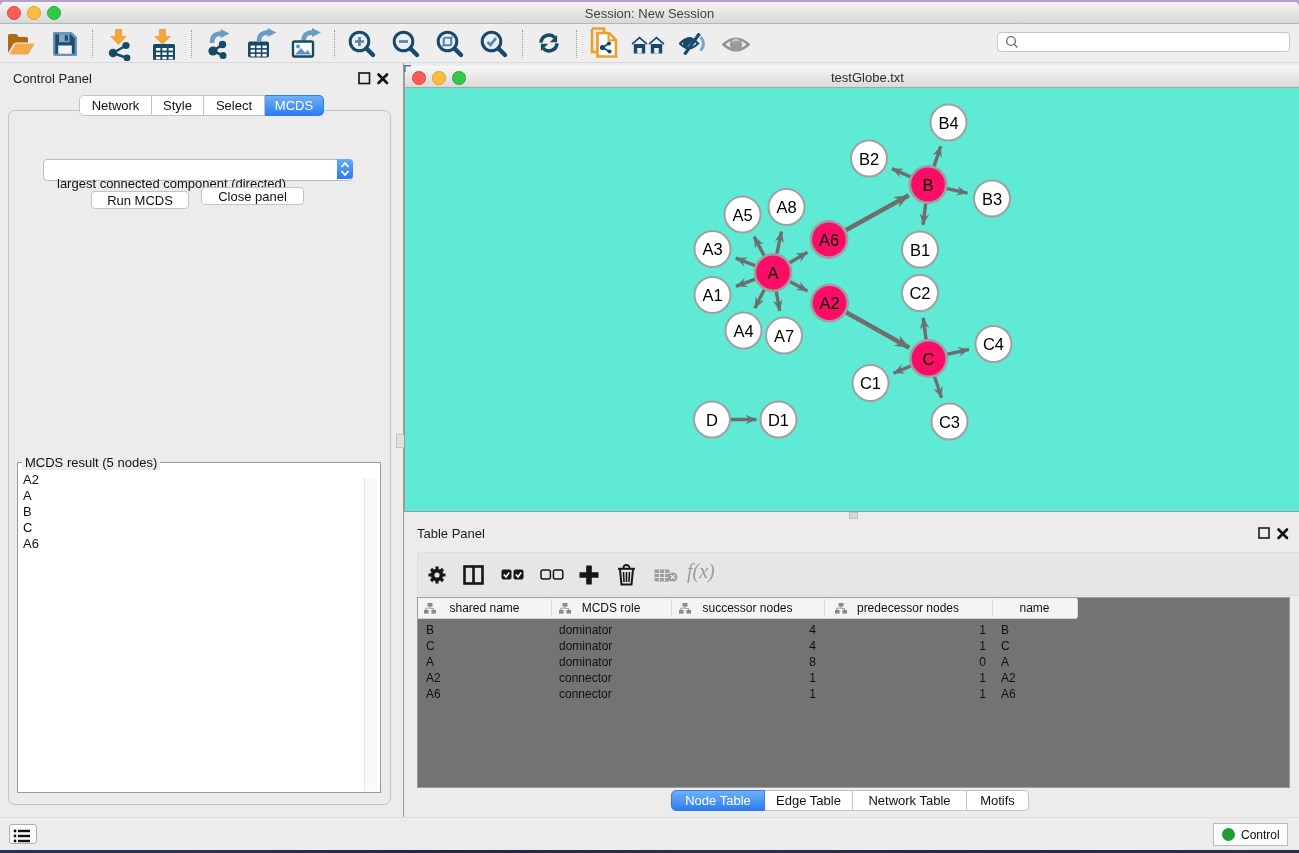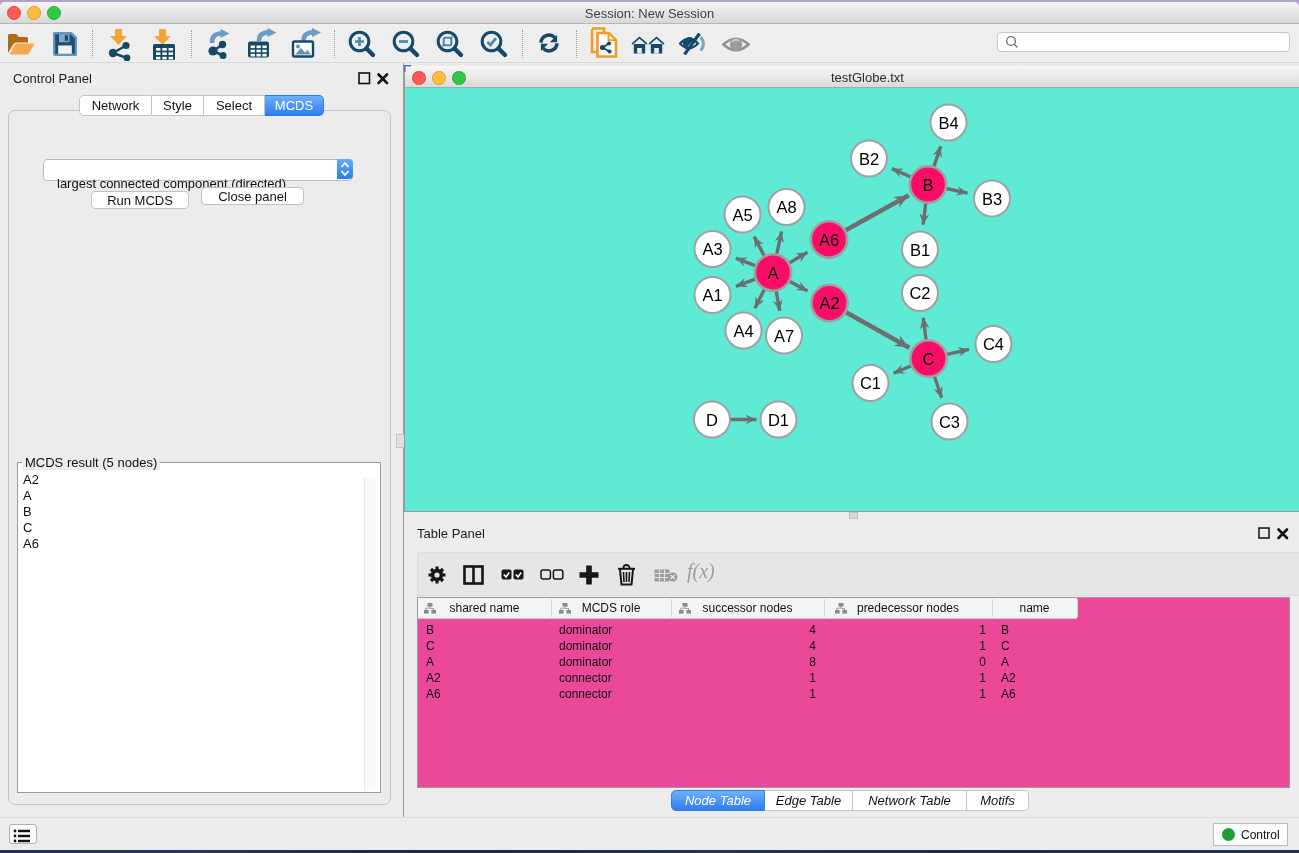--- a/index.html
+++ b/index.html
@@ -34,21 +34,21 @@
 fieldset#mcds legend{font-size:13px;color:#111;margin-left:4px;padding:0 3px;background:#ececec;}
 #mcds .item{font-size:13px;color:#111;margin:2.6px 0 0 5px;line-height:13.5px;}
 #mcds .track{position:absolute;right:1px;top:8px;bottom:1px;width:14px;background:#fafafa;border-left:1px solid #e6e6e6;}
 
 #netwin{position:absolute;left:404px;top:3px;width:891px;height:445px;background:#5eead4;border:1px solid #9b9b9b;border-top:none;padding-left:34px;}
 #nettitle{position:absolute;left:0;top:0;width:100%;height:21px;background:linear-gradient(#f7f7f7,#dadada);border-bottom:1px solid #a8a8a8;}
 #nettitle .title{position:absolute;left:0;right:0;top:4px;text-align:center;font-size:13px;color:#2c2c2c;}
 .tl2{position:absolute;width:11.5px;height:11.5px;border-radius:50%;top:5px;}
 
 #tp-toolbar{position:absolute;left:417px;top:489px;width:871px;height:42px;background:#e6e6e6;border:1px solid #dddddd;border-radius:2px;padding-left:44px;}
-#tbl{position:absolute;left:417px;top:534px;width:871px;height:189px;background:#ec4899;border:1px solid #9b9b9b;}
+#tbl{position:absolute;left:417px;top:534px;width:871px;height:189px;background:#737373;border:1px solid #9b9b9b;}
 #tbl .hdr{position:absolute;left:0;top:0;height:20px;border-bottom:1px solid #cfcfcf;background:#f4f4f4;font-size:12px;color:#111;text-align:center;line-height:21px;}
 #tbl .hline{position:absolute;top:1px;height:18px;width:1px;background:#d8d8d8;}
 #tbl .cell{position:absolute;font-size:12px;color:#111;height:16px;line-height:16px;white-space:pre;}
 .btab{height:19px;line-height:20px;font-size:13px;text-align:center;background:#fff;border:1px solid #c3c3c3;border-left:none;color:#111;}
 
 #statusbar{position:absolute;left:0;top:817px;width:1299px;height:33px;background:#ececec;border-top:1px solid #dcdcdc;}
 #memchip{position:absolute;left:1213px;top:5px;width:73px;height:21px;background:#fbfbfb;border:1px solid #b9b9b9;font-size:12px;color:#111;}
 #listbtn{position:absolute;left:9px;top:6px;width:26px;height:18px;background:#fbfbfb;border:1px solid #b0b0b0;border-radius:3px;}
 #deskstrip{position:absolute;left:0;top:850px;width:1299px;height:3px;background:linear-gradient(90deg,#23305a,#2a3558 15%,#1d2746 35%,#2b3252 55%,#202b4e 75%,#2a3150);}
 text{font-family:"Liberation Sans",sans-serif;}
@@ -468,21 +468,21 @@
       <div class="cell" style="left:141px;top:72px;">connector</div>
       <div class="cell" style="left:380px;top:72px;width:18px;text-align:right;">1</div>
       <div class="cell" style="left:550px;top:72px;width:18px;text-align:right;">1</div>
       <div class="cell" style="left:583px;top:72px;">A2</div>
     <div class="cell" style="left:8px;top:88px;">A6</div>
       <div class="cell" style="left:141px;top:88px;">connector</div>
       <div class="cell" style="left:380px;top:88px;width:18px;text-align:right;">1</div>
       <div class="cell" style="left:550px;top:88px;width:18px;text-align:right;">1</div>
       <div class="cell" style="left:583px;top:88px;">A6</div>
   </div>
-  <div class="tabs" style="left:671px;top:727px;position:absolute;font-style:italic;">
+  <div class="tabs" style="left:671px;top:727px;position:absolute;">
     <div class="btab first" style="width:92px;border-left:1px solid #c3c3c3;border-radius:5px 0 0 5px;background:linear-gradient(#6fb0f9,#2e7df0);color:#fff;border-color:#2e7df0;">Node Table</div>
     <div class="btab" style="width:87px;">Edge Table</div>
     <div class="btab" style="width:113px;">Network Table</div>
     <div class="btab" style="width:61px;border-radius:0 5px 5px 0;">Motifs</div>
   </div>
 </div>
 <div id="statusbar">
   <div id="listbtn">
     <svg width="18" height="16" viewBox="0 0 18 16" style="position:absolute;left:3px;top:3px;">
       <circle cx="2" cy="3" r="1.4" fill="#111"></circle>

